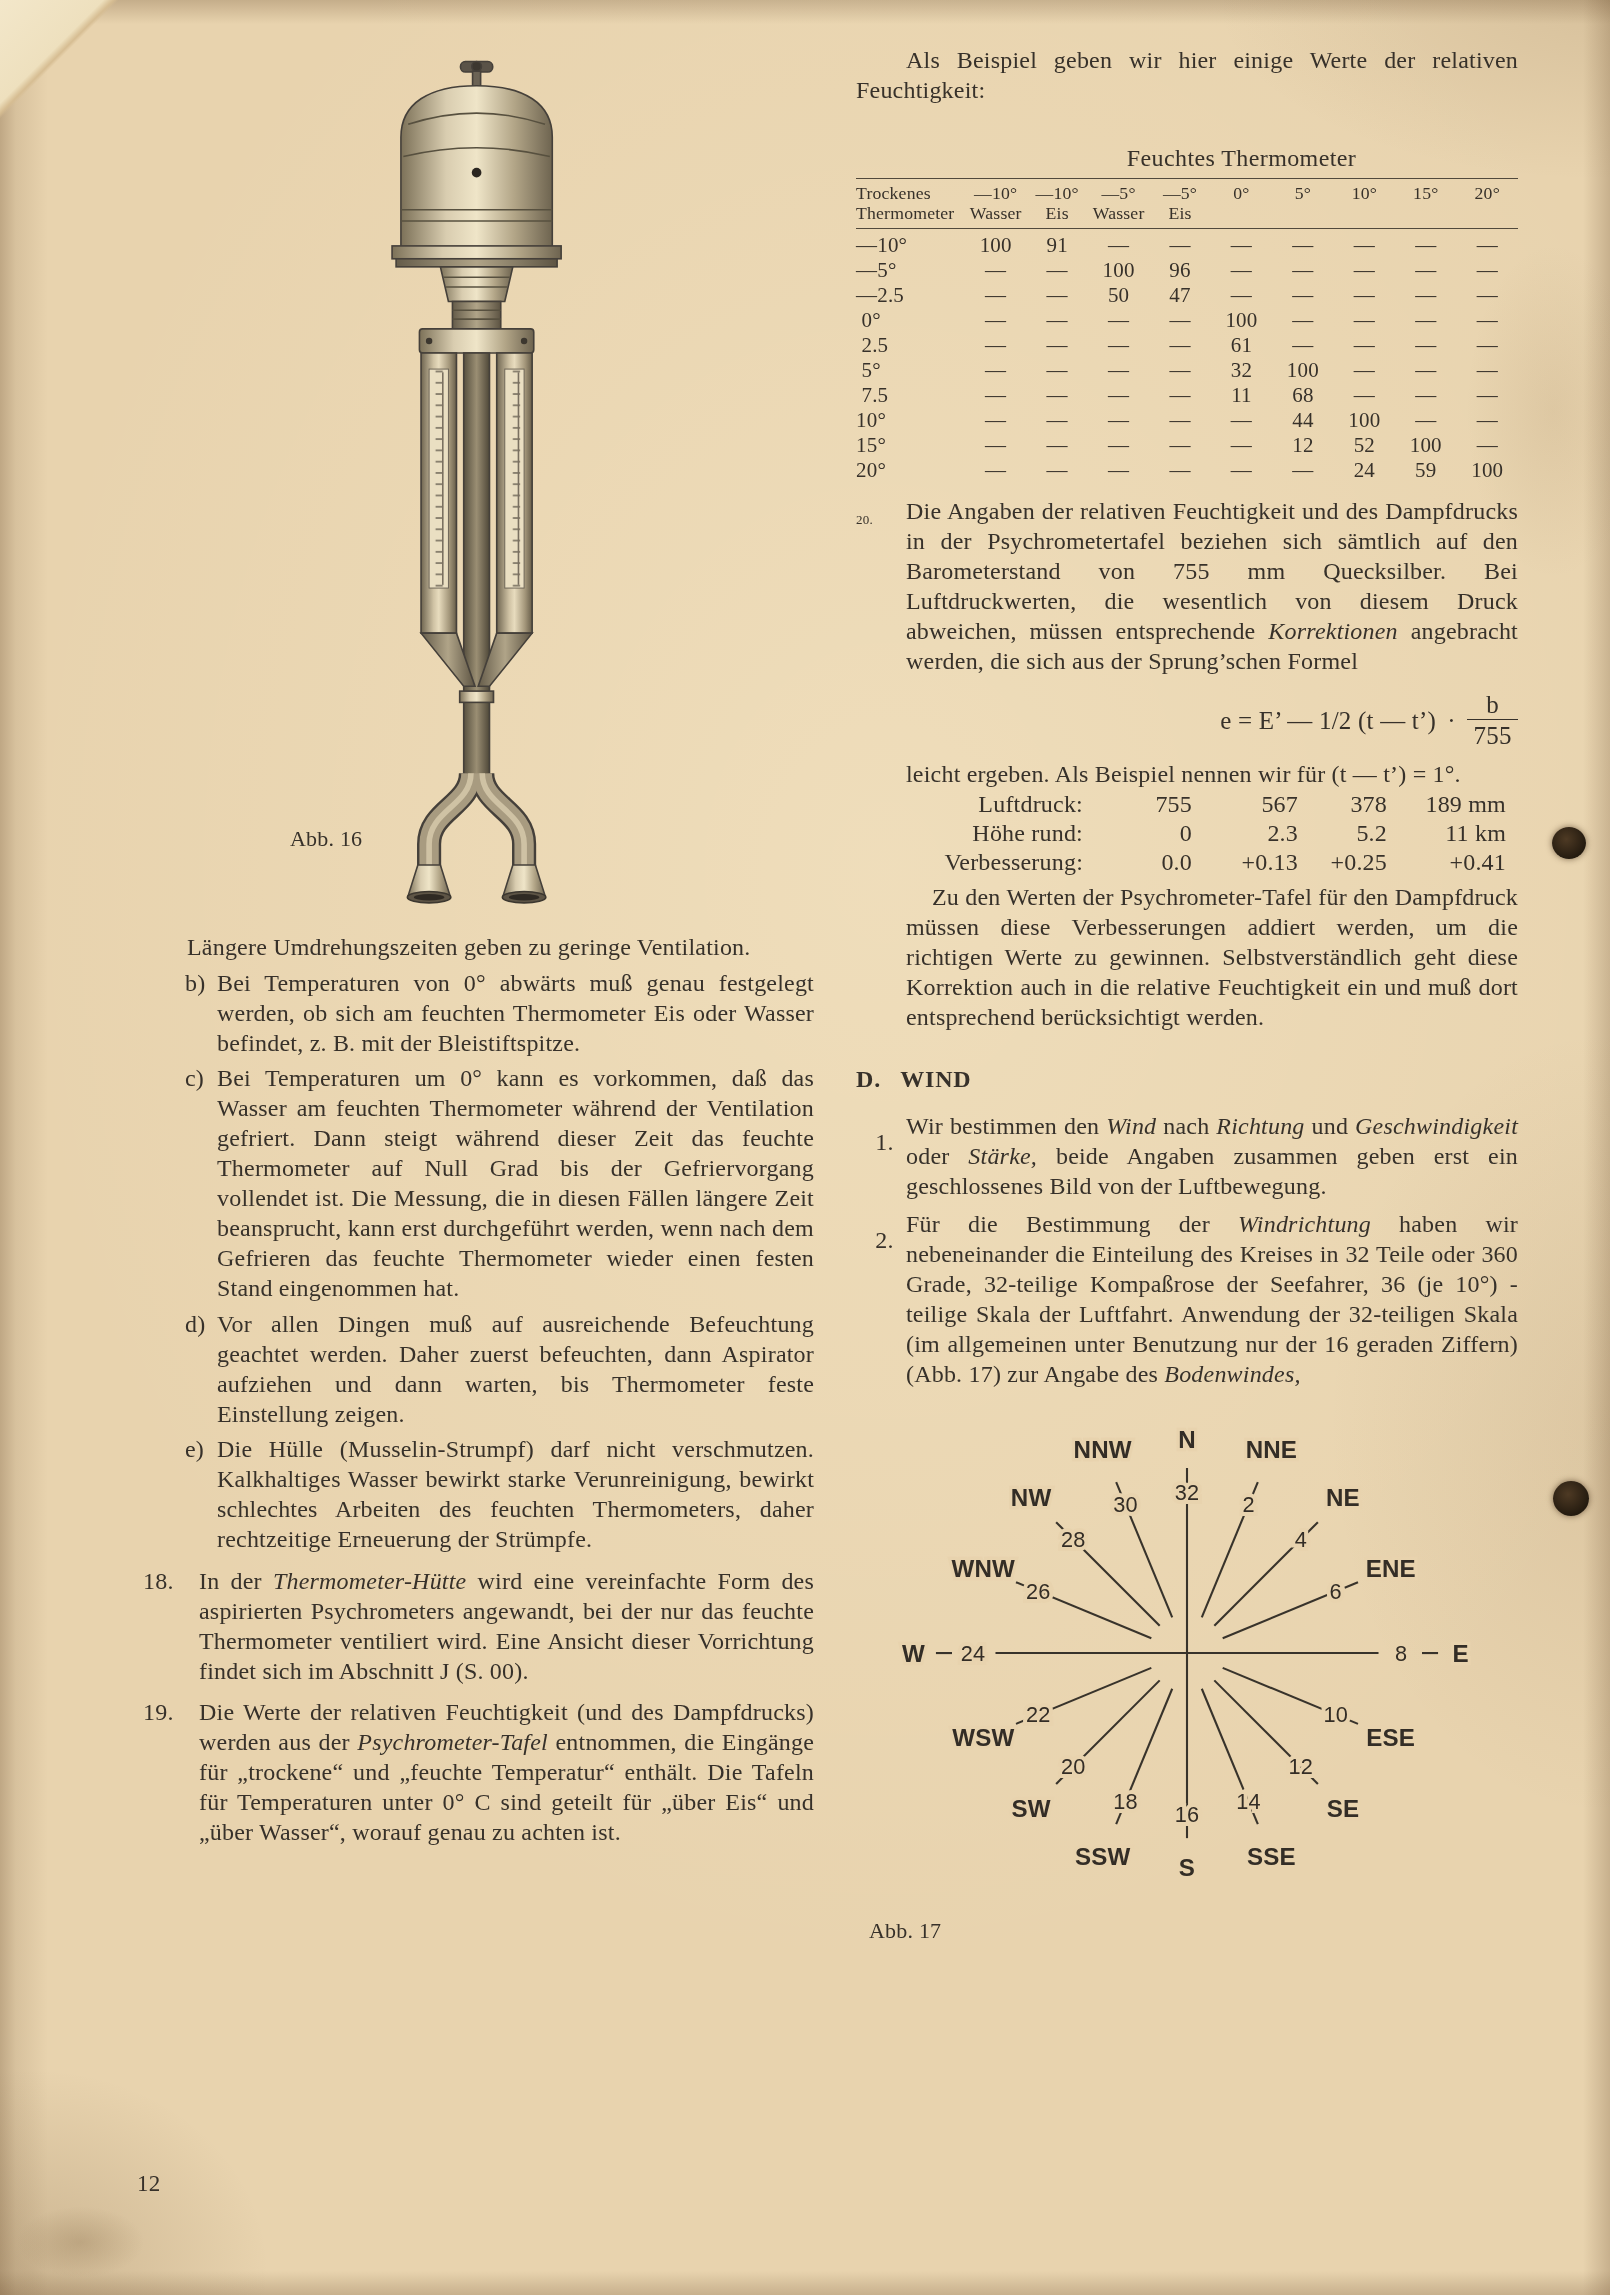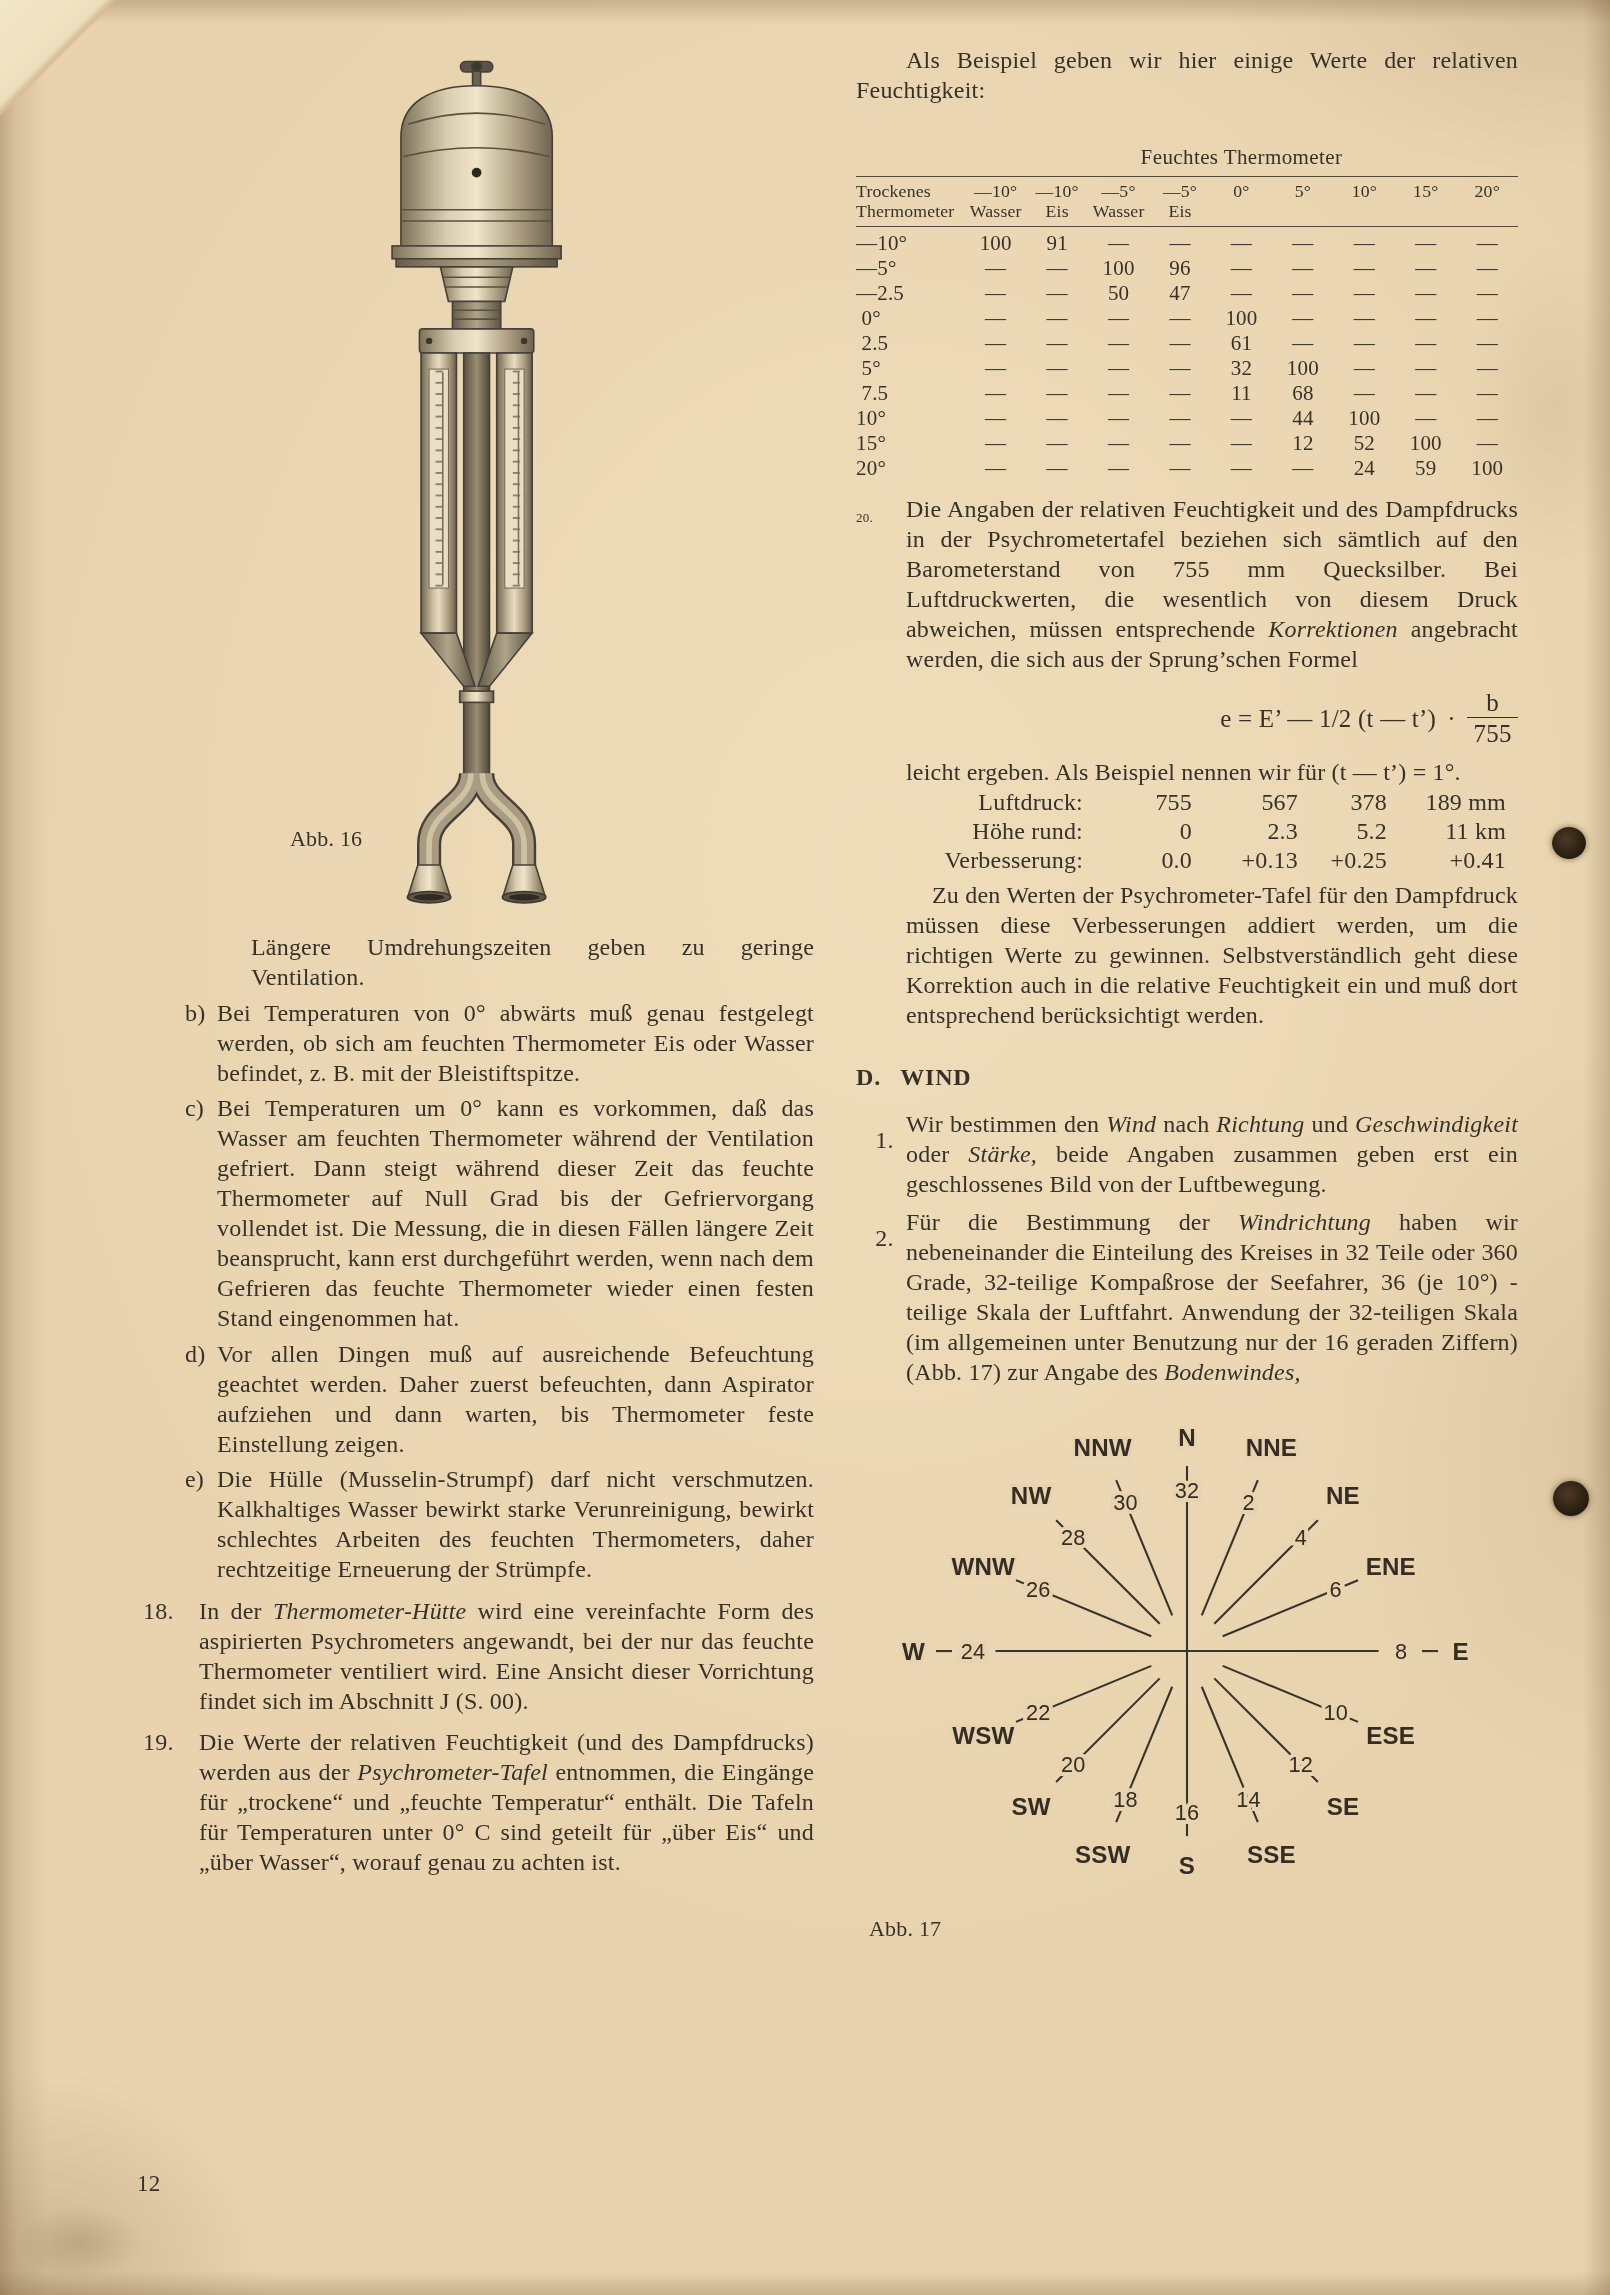--- a/index.html
+++ b/index.html
@@ -38,33 +38,33 @@
   
   p, .li { font-size: 24px; line-height: 30px; text-align: justify; margin: 0;
            hyphens: auto; }
   i { font-style: italic; }
 
   
   .fig16 { position: absolute; left: 318px; top: 50px; }
   .fig16-caption { position: absolute; left: 290px; top: 826px; font-size: 22px; }
 
   .left-text { position: absolute; left: 143px; top: 932px; width: 671px; }
-  .left-text .cont { margin-left: 108px; }
+  .left-text .cont { margin-left: 44px; }
   .li { position: relative; margin-top: 5.6px; }
   .li .li-label { position: absolute; left: 0; top: 0; }
   .li.lettered { margin-left: 42px; padding-left: 32px; }
   .li.numbered { margin-top: 11.3px; padding-left: 56px; }
 
   .page-number { position: absolute; left: 137px; top: 2171px; font-size: 23px; }
 
   
   .right-col { position: absolute; left: 856px; top: 45px; width: 662px; }
   .intro { text-indent: 50px; }
 
-  .tbl-title { margin: 40px 0 6.4px 109px; text-align: center; font-size: 21px; letter-spacing: 0.4px; }
+  .tbl-title { margin: 40px 0 6.4px 109px; text-align: center; font-size: 24px; letter-spacing: 0.4px; }
   table.humidity { width: 100%; border-collapse: collapse; border-top: 1.6px solid #51493c; table-layout: fixed; font-family: Liberation Serif, serif; }
   table.humidity th { font-weight: normal; font-size: 17.7px; line-height: 20px; text-align: center;
     vertical-align: top; padding: 4px 0 4.8px; border-bottom: 1.6px solid #51493c; }
   table.humidity th.corner { text-align: left; width: 109px; }
   table.humidity td { font-size: 21px; line-height: 25px; text-align: center; padding: 0; }
   table.humidity td.rowhead { text-align: left; }
   table.humidity tbody tr:first-child td { padding-top: 4px; }
 
   .item20 { position: relative; padding-left: 50px; margin-top: 13px; }
   .item20 > .num, .wind-item > .num { position: absolute; left: 0; top: 16px; }

